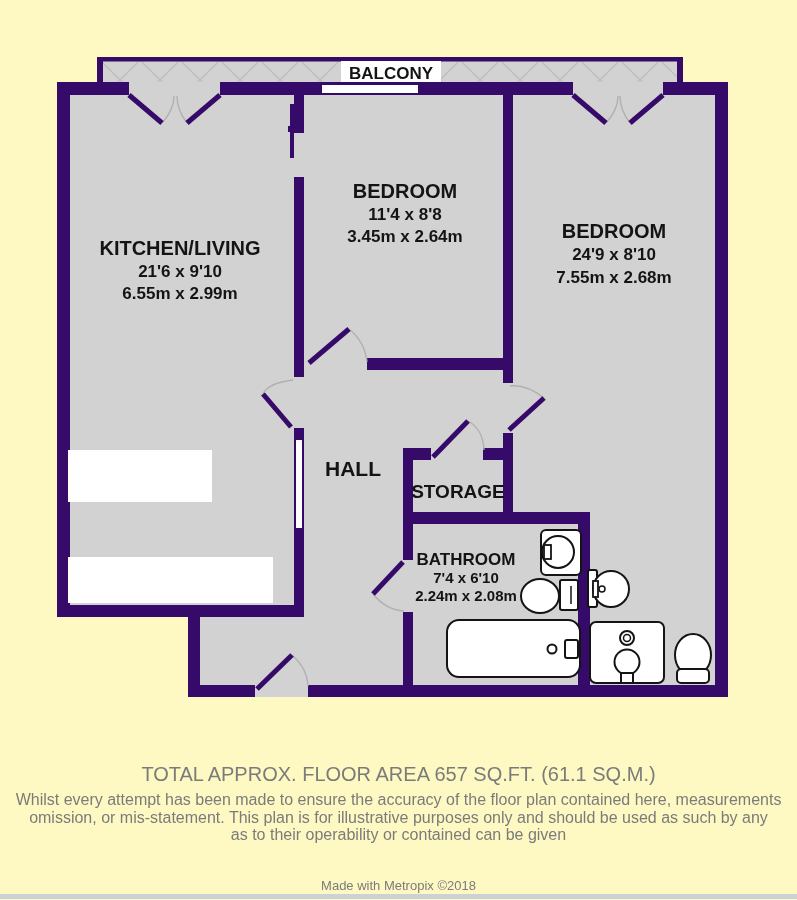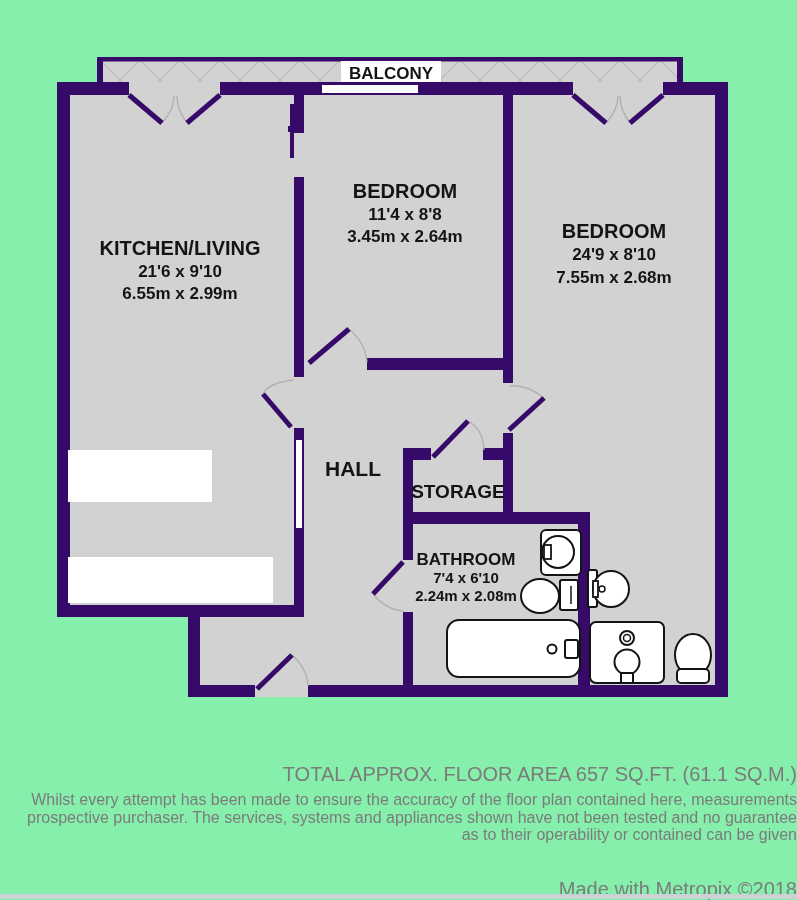--- a/index.html
+++ b/index.html
@@ -1,30 +1,30 @@
 <!DOCTYPE html>
 <html><head>
 <meta charset="utf-8">
 <style>
   html,body{margin:0;padding:0;background:#fff;}
-  .page{position:relative;width:797px;height:900px;background:#86efac;overflow:hidden;
+  .page{position:relative;width:797px;height:900px;background:#fef9c3;overflow:hidden;
         font-family:"Liberation Sans",sans-serif;}
   .plan-svg{position:absolute;left:0;top:0;}
   .plan-svg text{font-family:"Liberation Sans",sans-serif;fill:#141414;}
   .room-name{font-size:20px;font-weight:bold;}
   .room-dim{font-size:17px;font-weight:bold;}
   .hall-name{font-size:21px;font-weight:bold;}
   .storage-name{font-size:19px;font-weight:bold;}
   .bath-name{font-size:17px;font-weight:bold;}
   .bath-dim{font-size:15px;font-weight:bold;}
   .balcony-name{font-size:17px;font-weight:bold;}
-  .footer{position:absolute;left:0;width:797px;text-align:right;color:#7b7b7b;}
+  .footer{position:absolute;left:0;width:797px;text-align:center;color:#7b7b7b;}
   .footer-title{top:763px;font-size:20px;}
   .footer-disclaimer{top:791px;font-size:16px;line-height:17.5px;}
-  .footer-credit{top:878px;font-size:20px;}
+  .footer-credit{top:878px;font-size:13px;}
   .bottom-bar{position:absolute;left:0;top:894px;width:797px;height:5px;background:#ccd1d5;}
 </style>
 </head>
 <body>
 
 <div class="page">
 
   <svg class="plan-svg" width="797" height="760" viewBox="0 0 797 760">
     <defs>
       <pattern id="hatch" width="40" height="40" patternUnits="userSpaceOnUse">
@@ -144,20 +144,20 @@
       <text x="466" y="565" class="bath-name">BATHROOM</text>
       <text x="466" y="583" class="bath-dim">7'4 x 6'10</text>
       <text x="466" y="601" class="bath-dim">2.24m x 2.08m</text>
     </g>
   </svg>
 
   <div class="footer footer-title">TOTAL APPROX. FLOOR AREA 657 SQ.FT. (61.1 SQ.M.)</div>
 
   <div class="footer footer-disclaimer">
     <div>Whilst every attempt has been made to ensure the accuracy of the floor plan contained here, measurements</div>
-    <div>prospective purchaser. The services, systems and appliances shown have not been tested and no guarantee</div>
+    <div>omission, or mis-statement. This plan is for illustrative purposes only and should be used as such by any</div>
     <div>as to their operability or contained can be given</div>
   </div>
 
   <div class="footer footer-credit">Made with Metropix ©2018</div>
 
   <div class="bottom-bar"></div>
 </div>
 
 </body></html>

